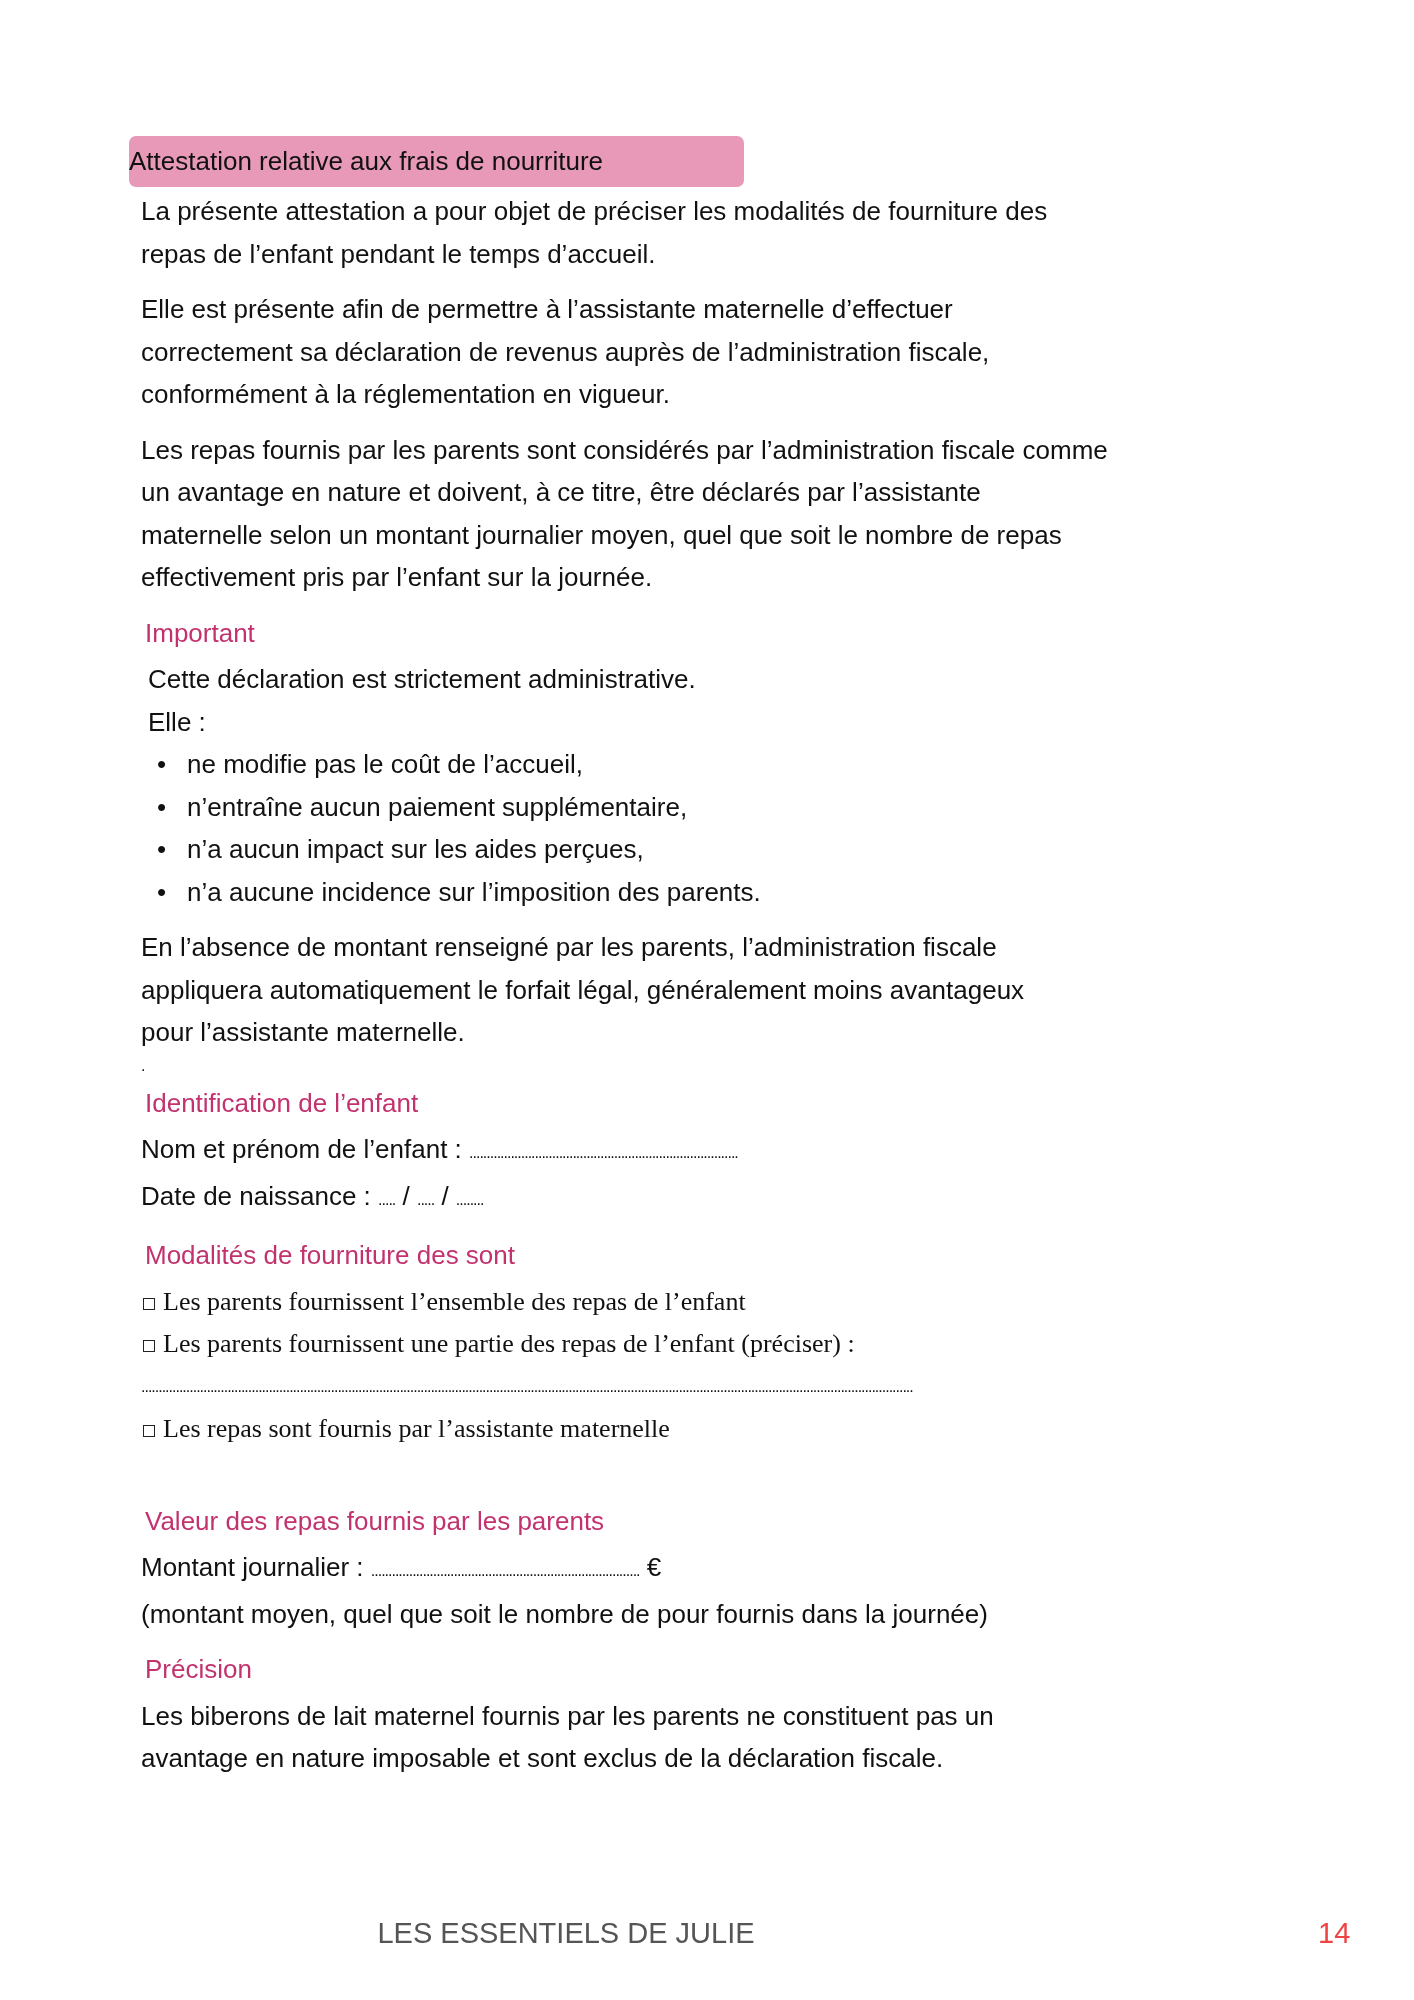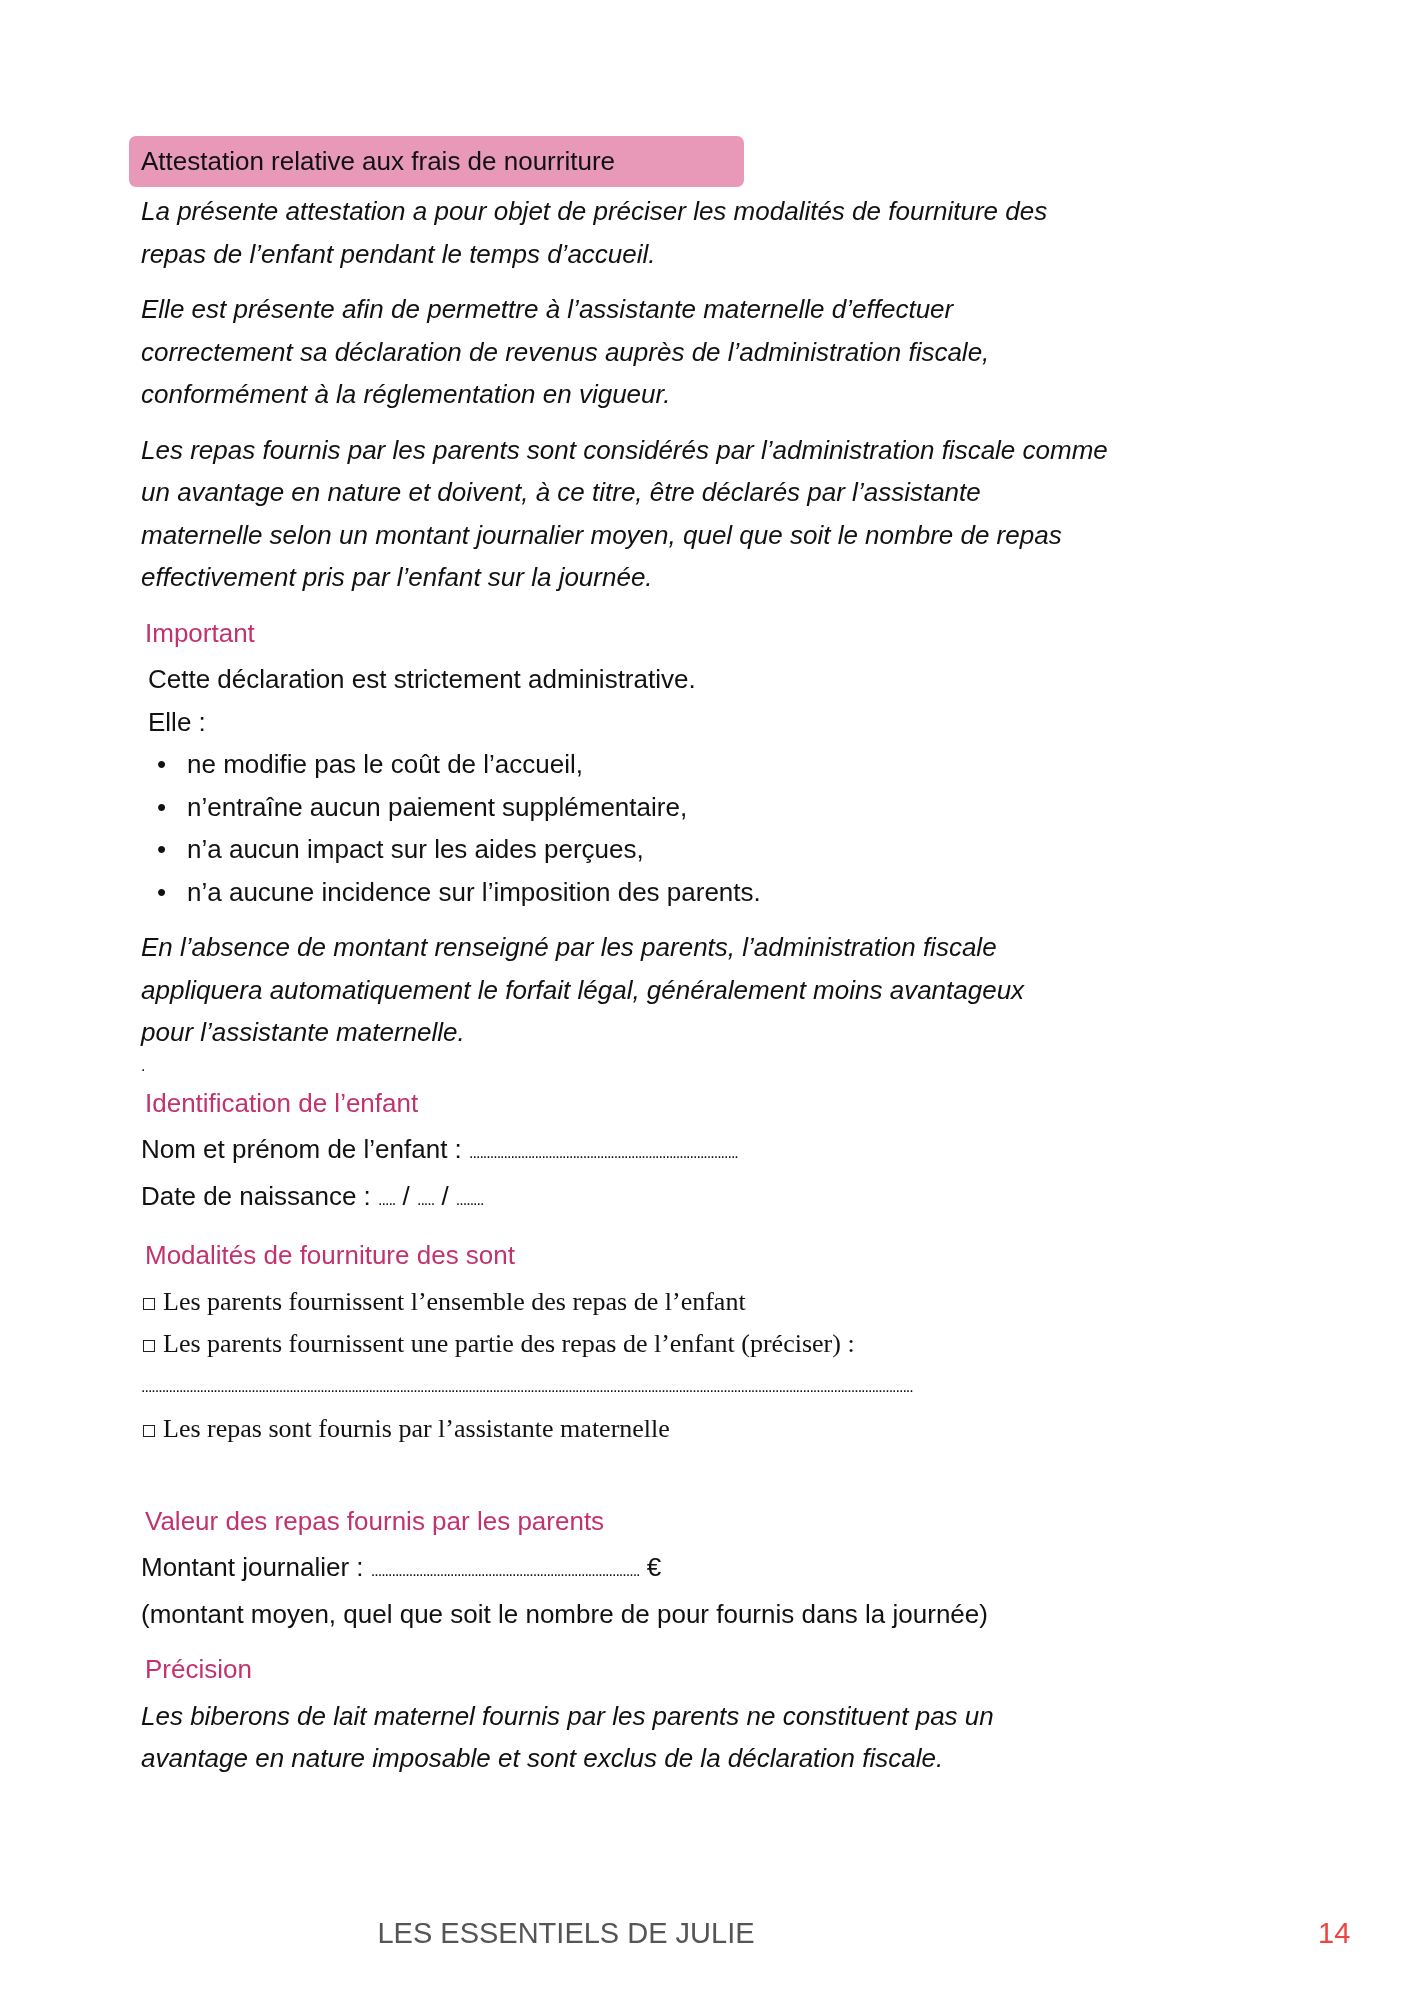--- a/index.html
+++ b/index.html
@@ -23,21 +23,20 @@
     }
     .title-band {
       position: absolute;
       left: 129px;
       top: 136px;
       width: 615px;
       height: 51px;
       background: #e899b7;
       border-radius: 7px;
       box-sizing: border-box;
-      padding-left: 12px;
       display: flex;
       align-items: center;
       font-size: 26px;
       color: #111;
     }
     .content {
       position: absolute;
       left: 141px;
       top: 190px;
       width: 1160px;
@@ -63,21 +62,21 @@
     }
     ul.bullets li {
       position: relative;
       padding-left: 46px;
     }
     ul.bullets li .bullet {
       position: absolute;
       left: 16px;
       top: 0;
     }
-    .line { display: block; font-style: italic; }
+    .line { display: block; }
     .dotfill {
       letter-spacing: -1px;
       font-size: 16px;
     }
     .checkbox-line {
       display: flex;
       align-items: center;
       font-family: Liberation Serif, serif;
     }
     .box {

